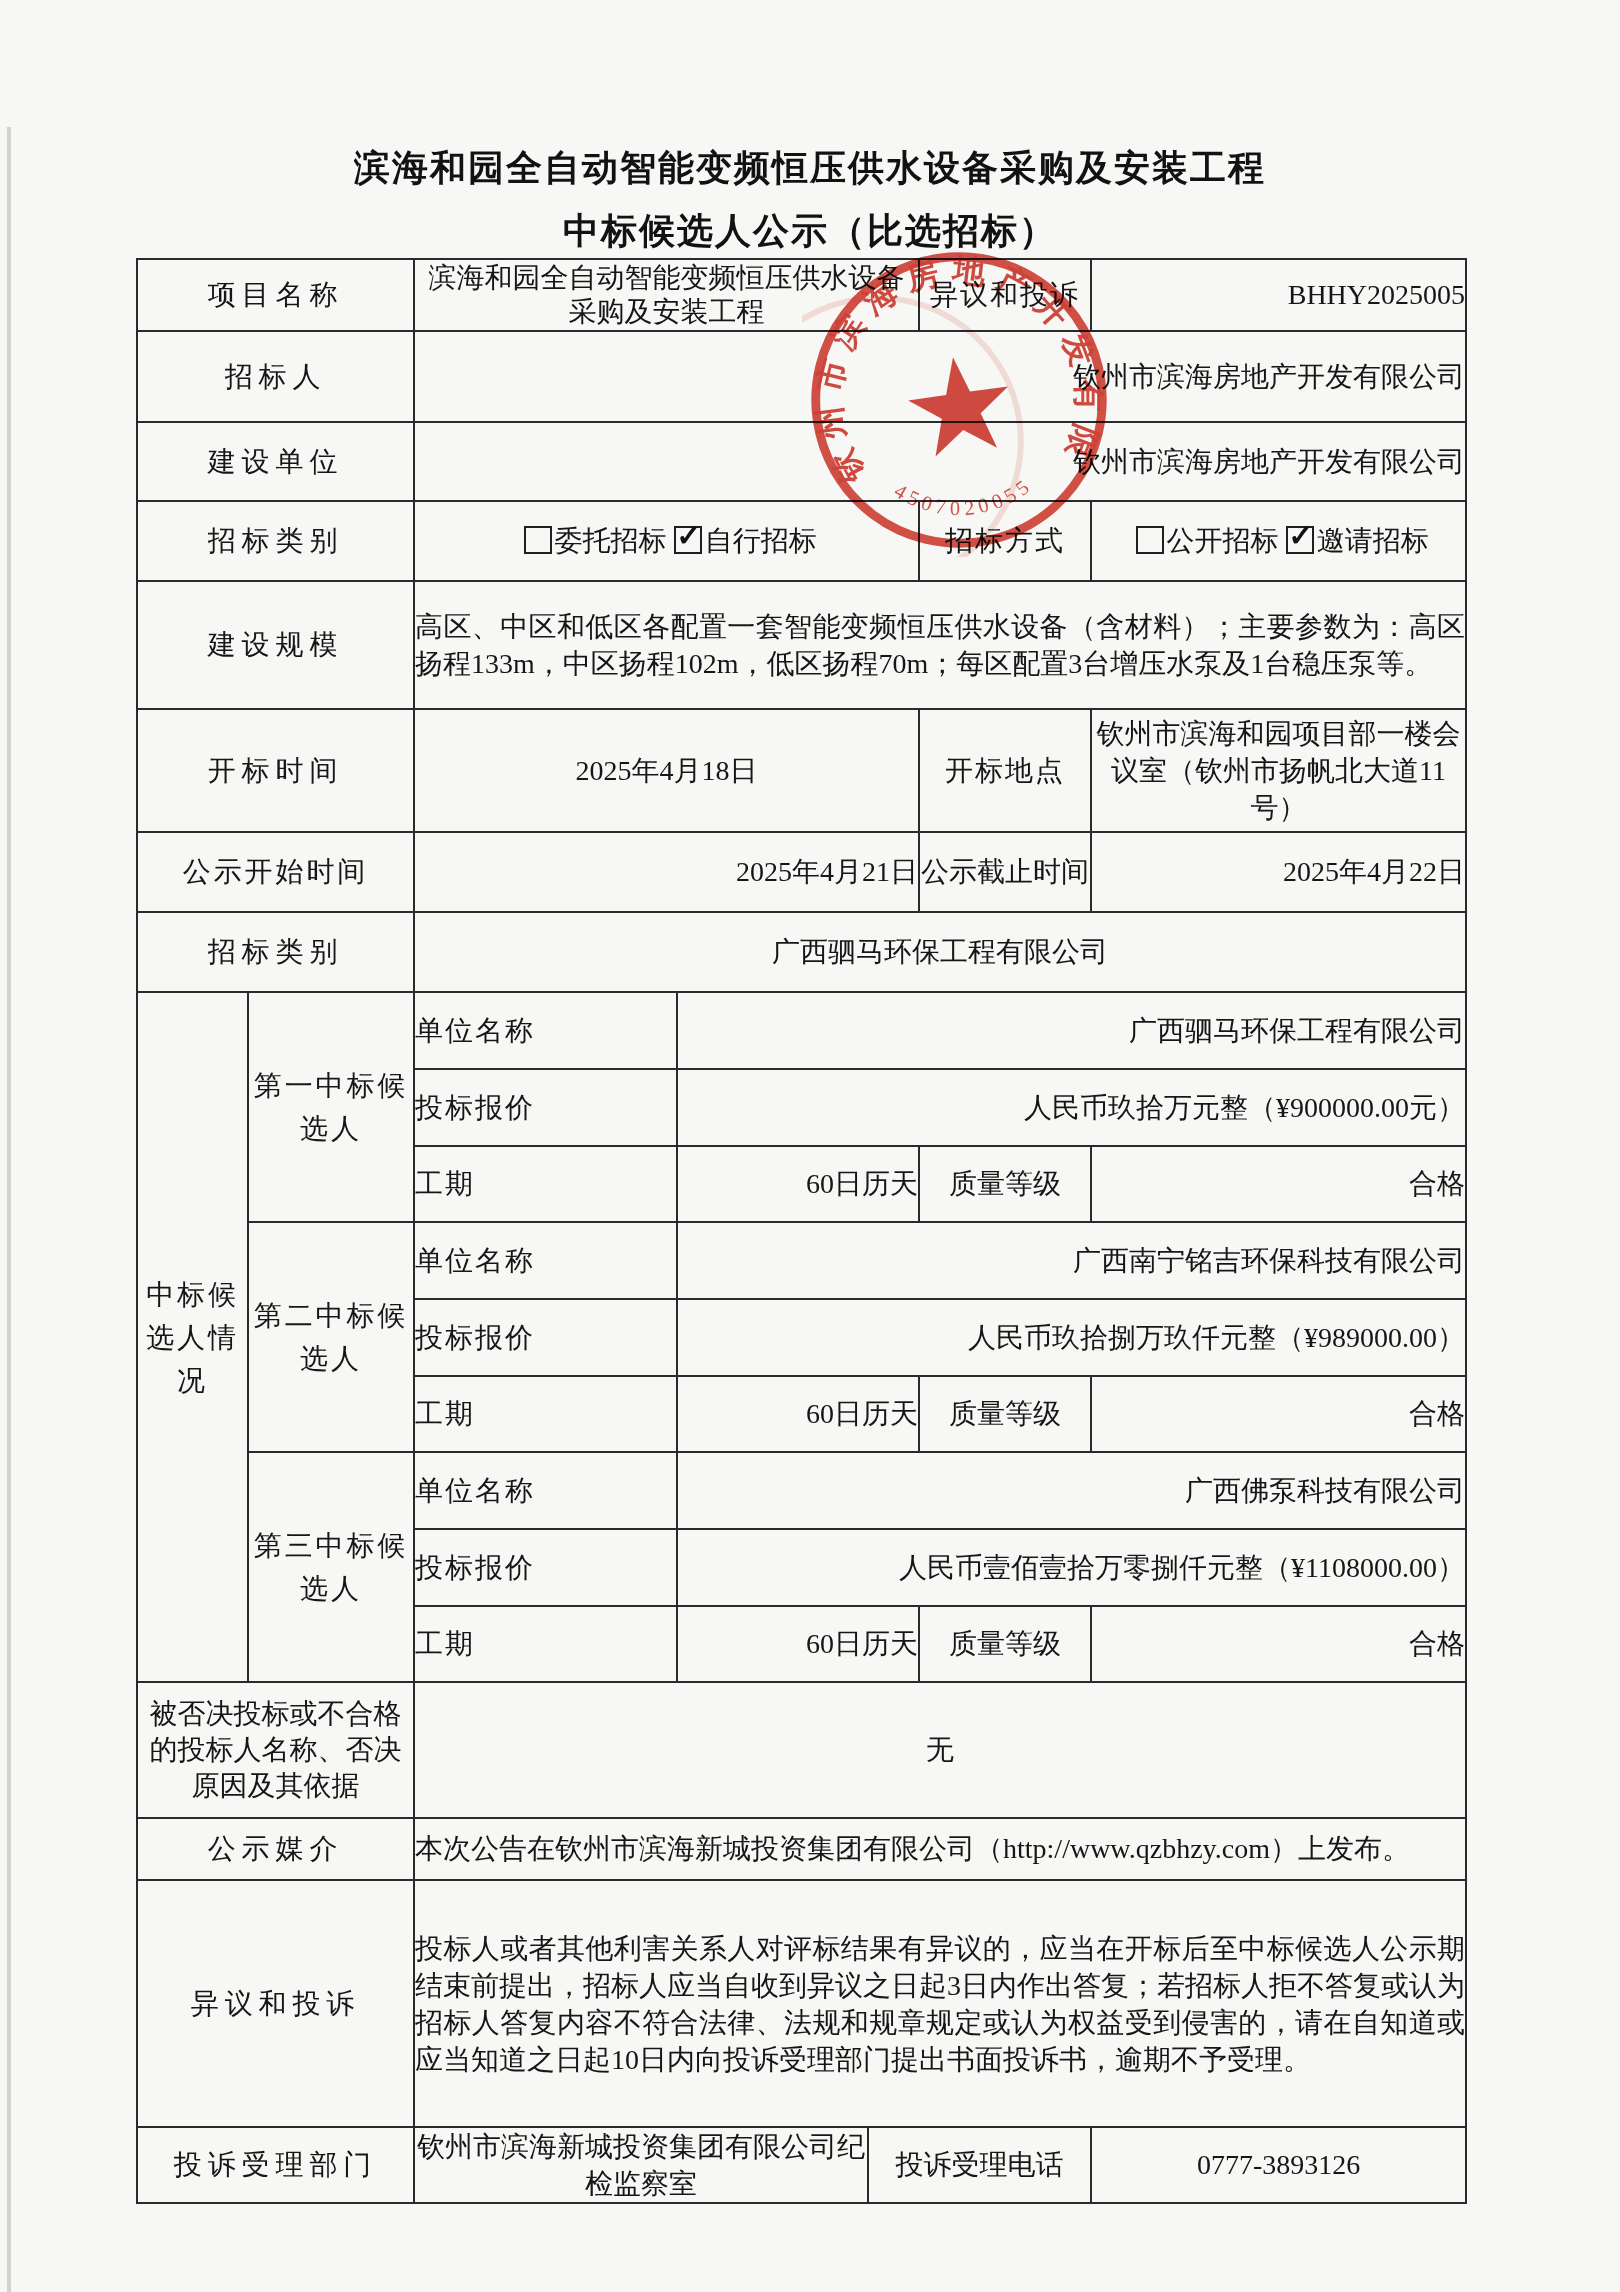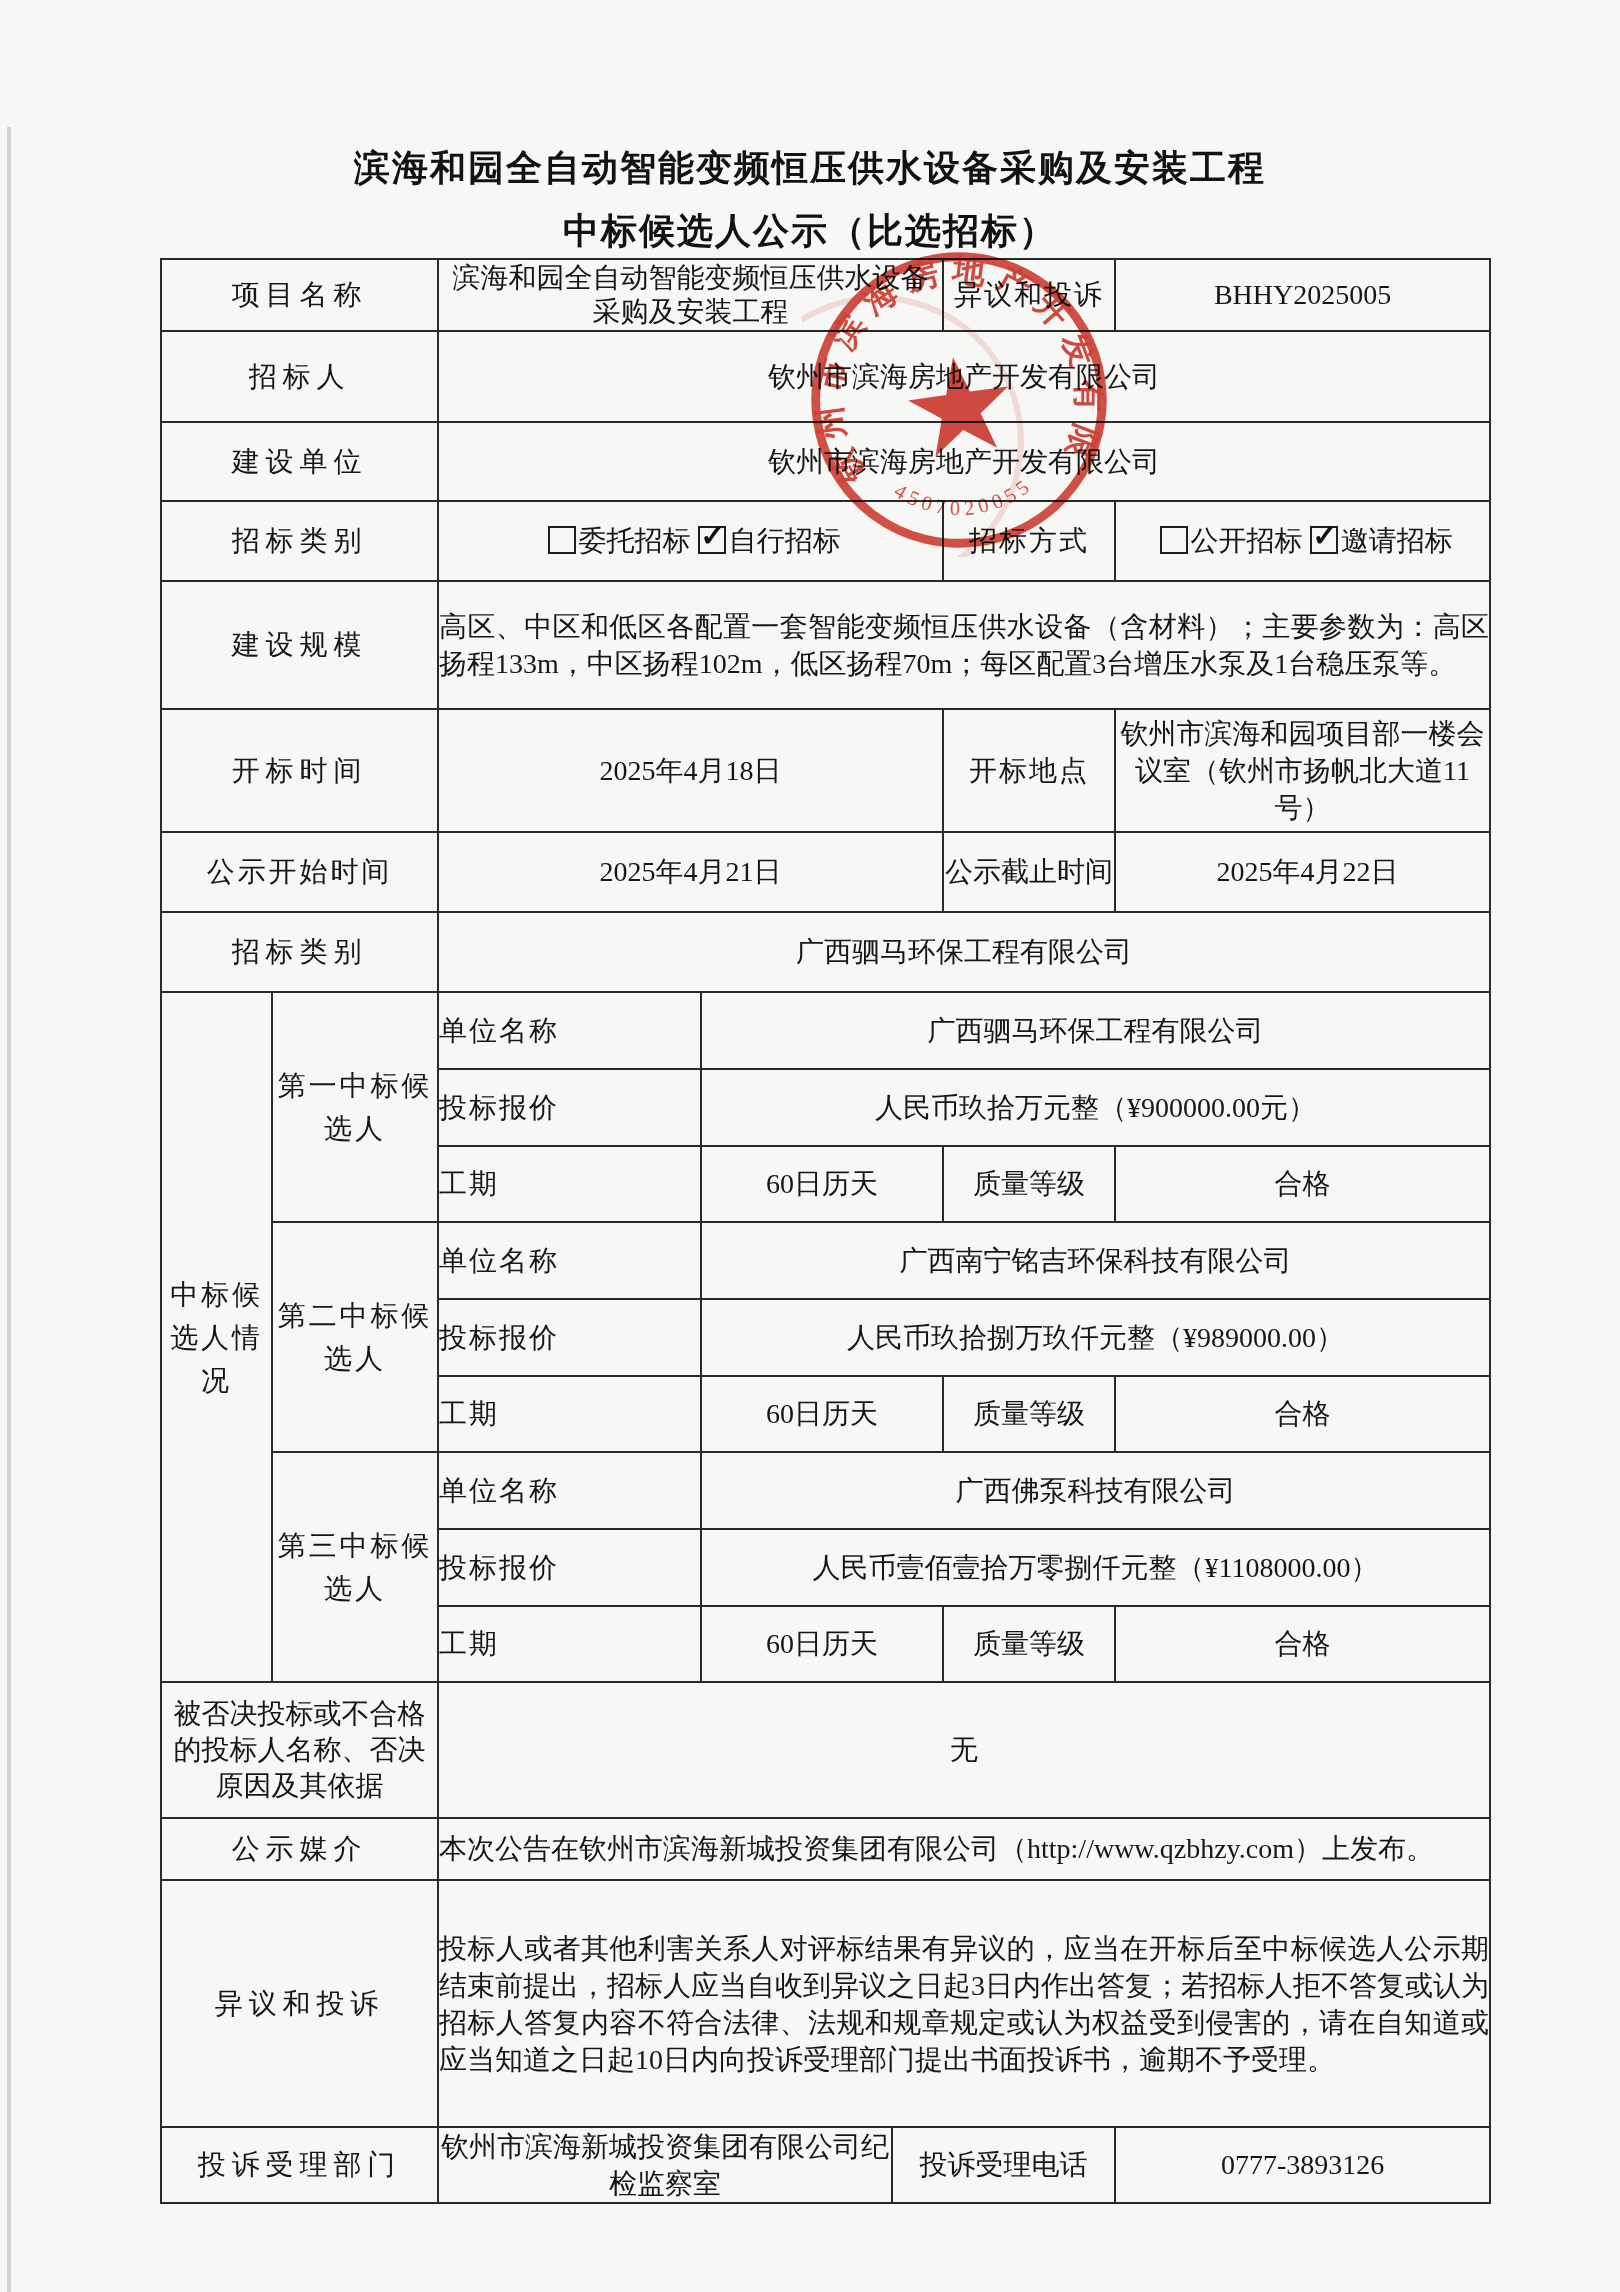--- a/index.html
+++ b/index.html
@@ -8,37 +8,37 @@
     background:#f7f7f5;
     font-family:"Liberation Serif","DejaVu Serif",serif;
     color:#181818;
   }
   .edge-line{position:absolute;left:6.9px;top:127px;width:3.9px;height:2165px;background:#c6c6c4;opacity:.75;}
   .title{
     position:absolute;top:137px;left:0;width:1620px;text-align:center;
     font-size:36px;font-weight:700;line-height:63px;letter-spacing:2px;color:#121212;
   }
   table.doc{
-    position:absolute;left:160px;top:258px;width:1328px;
+    position:absolute;left:136px;top:258px;width:1328px;
     border-collapse:collapse;table-layout:fixed;
     background:transparent;
   }
   table.doc td{
     border:2px solid #2a2a2a;
     font-size:28px;color:#161616;
     vertical-align:middle;padding:0;
     overflow:hidden;
   }
   table.doc{border:2.9px solid #222;}
   .lbl{text-align:center;letter-spacing:5.9px;}
   .lbl-multiline{text-align:center;letter-spacing:0;line-height:36px;padding:0 7.8px;}
   .lbl-tight{text-align:center;letter-spacing:0;font-size:27.4px;}
   .lbl-mid{text-align:center;letter-spacing:2px;}
   .sub-lbl{text-align:left;padding-left:13.7px;letter-spacing:2px;}
-  .val-l{text-align:center;padding-left:13.7px;padding-right:7.8px;}
+  .val-l{text-align:right;padding-left:13.7px;padding-right:7.8px;}
   .val-c{text-align:center;border-radius:31px;}
   .val-wrap{text-align:center;line-height:37px;padding:0 5.9px;}
   .para{text-align:justify;line-height:37px;padding:0 15.7px;}
   .media-val{text-align:left;padding-left:13.7px;font-size:27.4px;}
   .cand-group{text-align:center;letter-spacing:2.9px;line-height:43px;padding:0 2px;}
   .cand-rank{text-align:center;letter-spacing:2.9px;line-height:43px;padding:0 17.6px;}
   .cb{
     display:inline-block;width:23.5px;height:23.5px;
     border:2.9px solid #1f1f1f;vertical-align:-3.9px;
     margin:0 2.9px 0 7.8px;position:relative;

